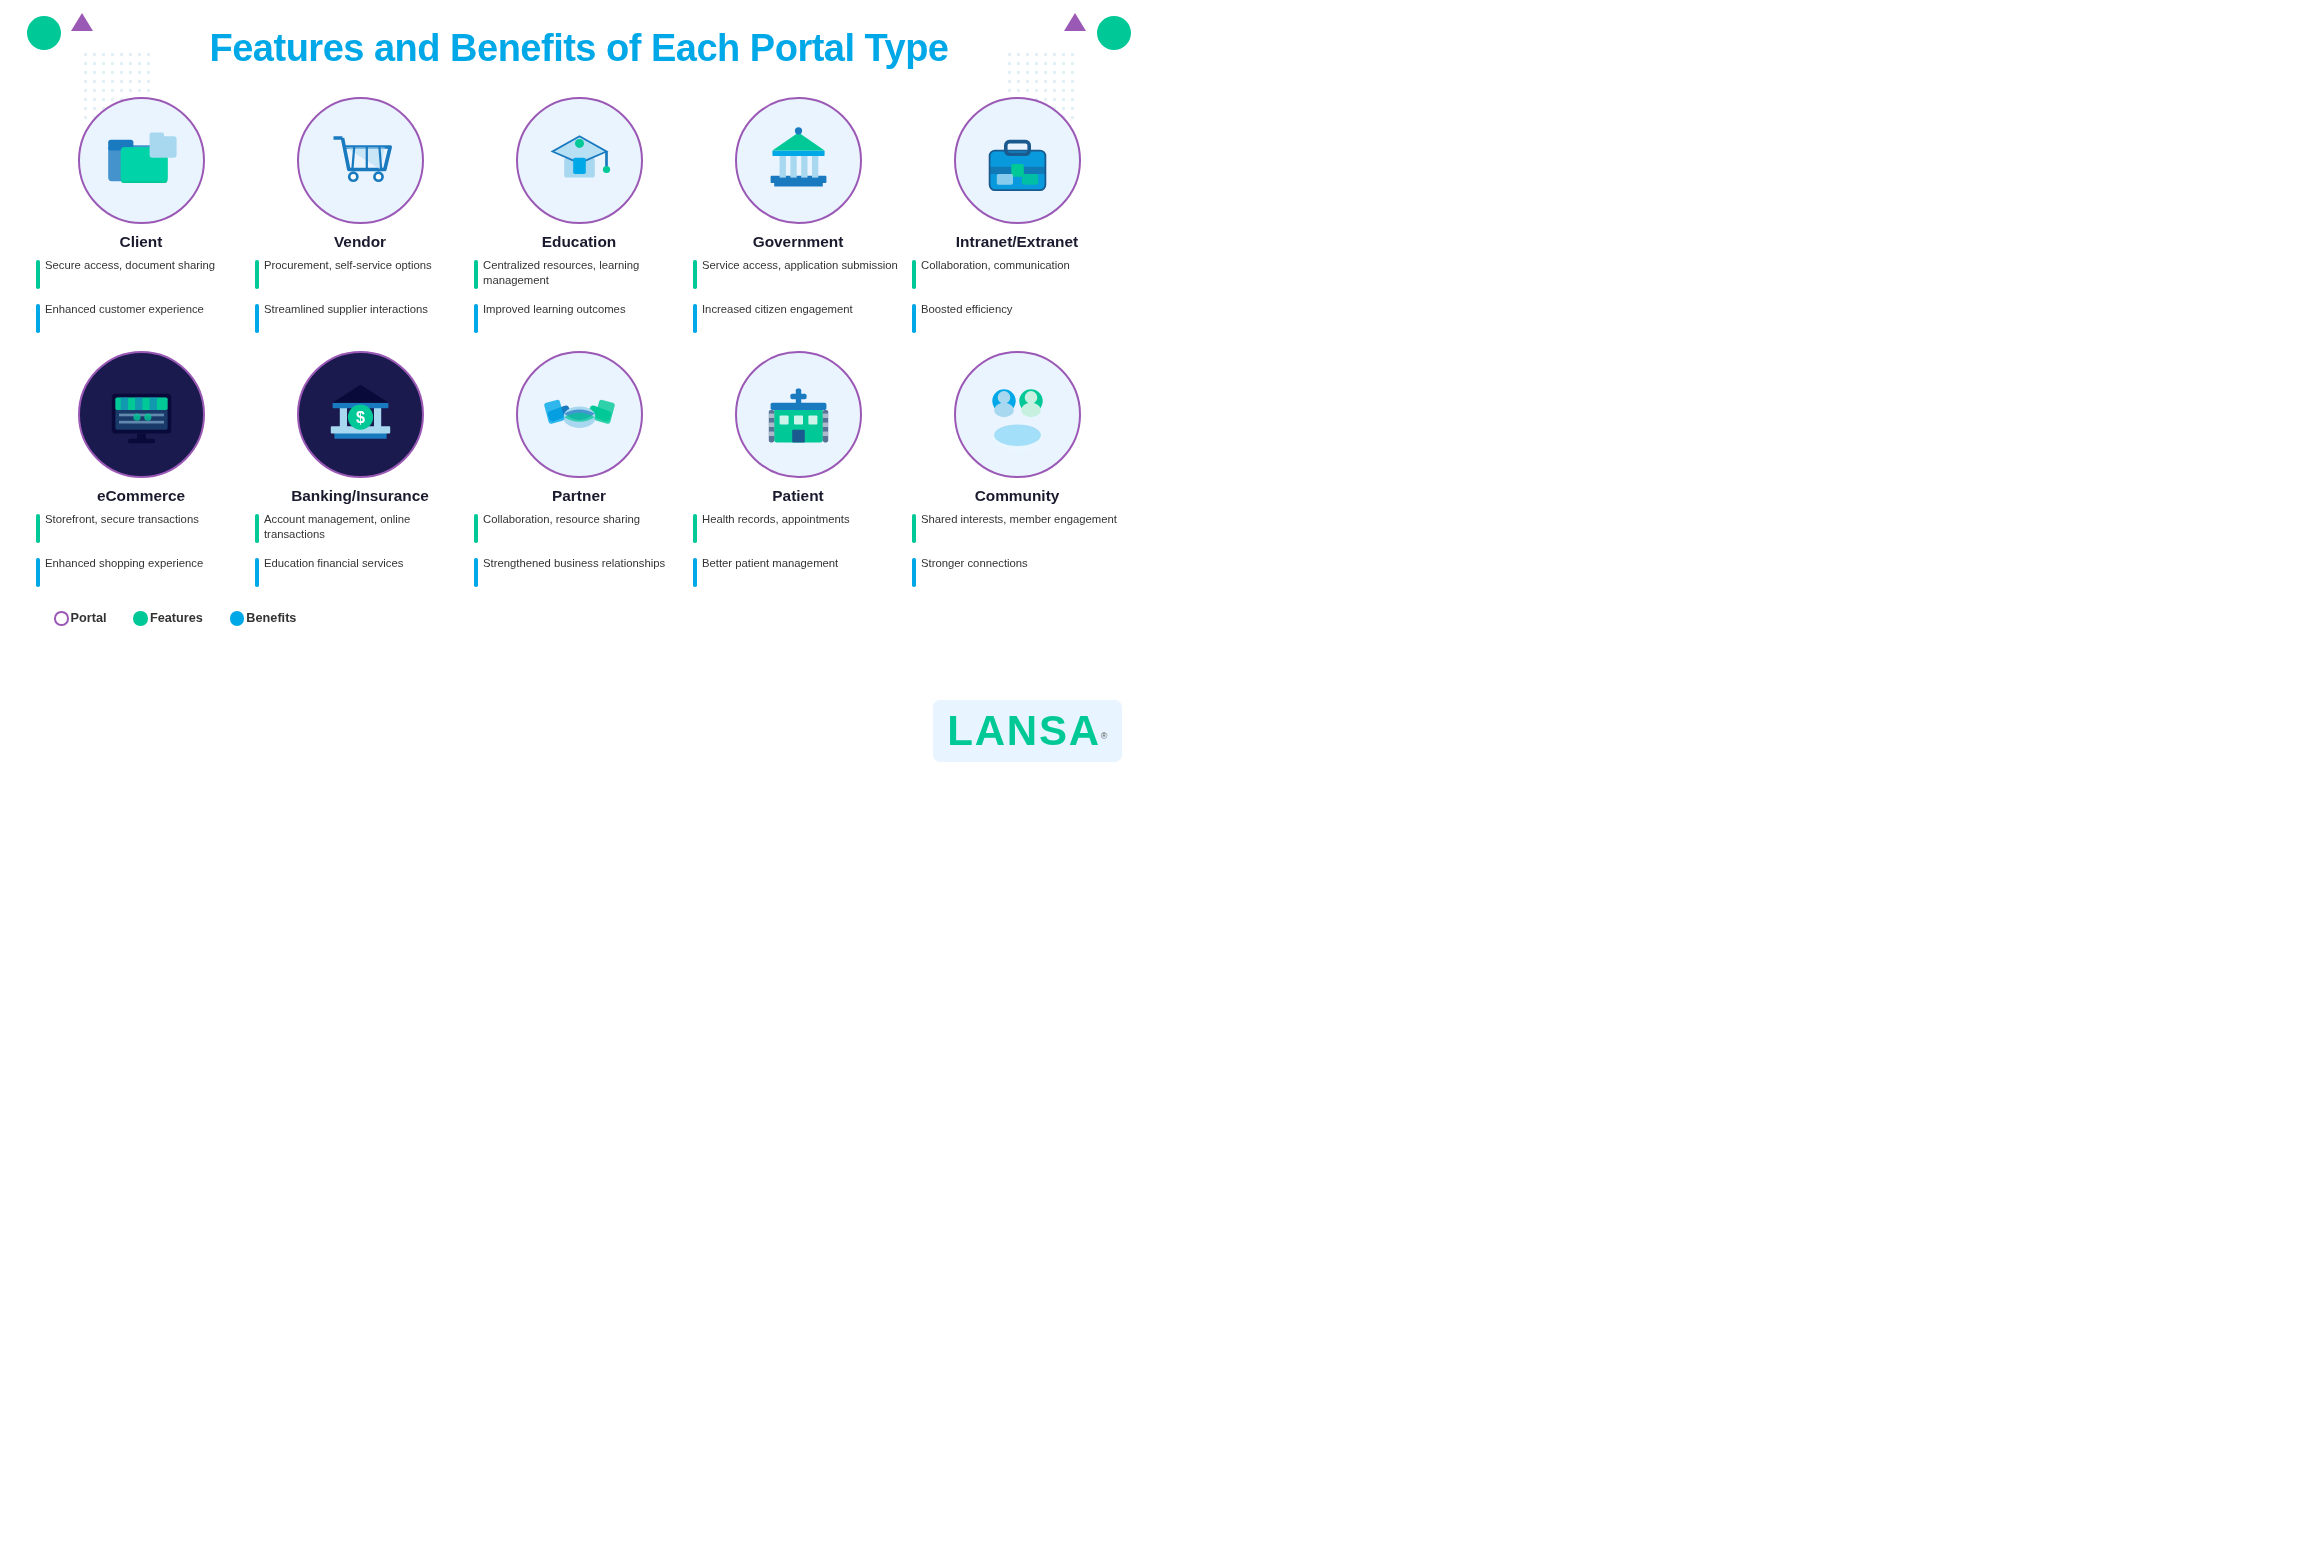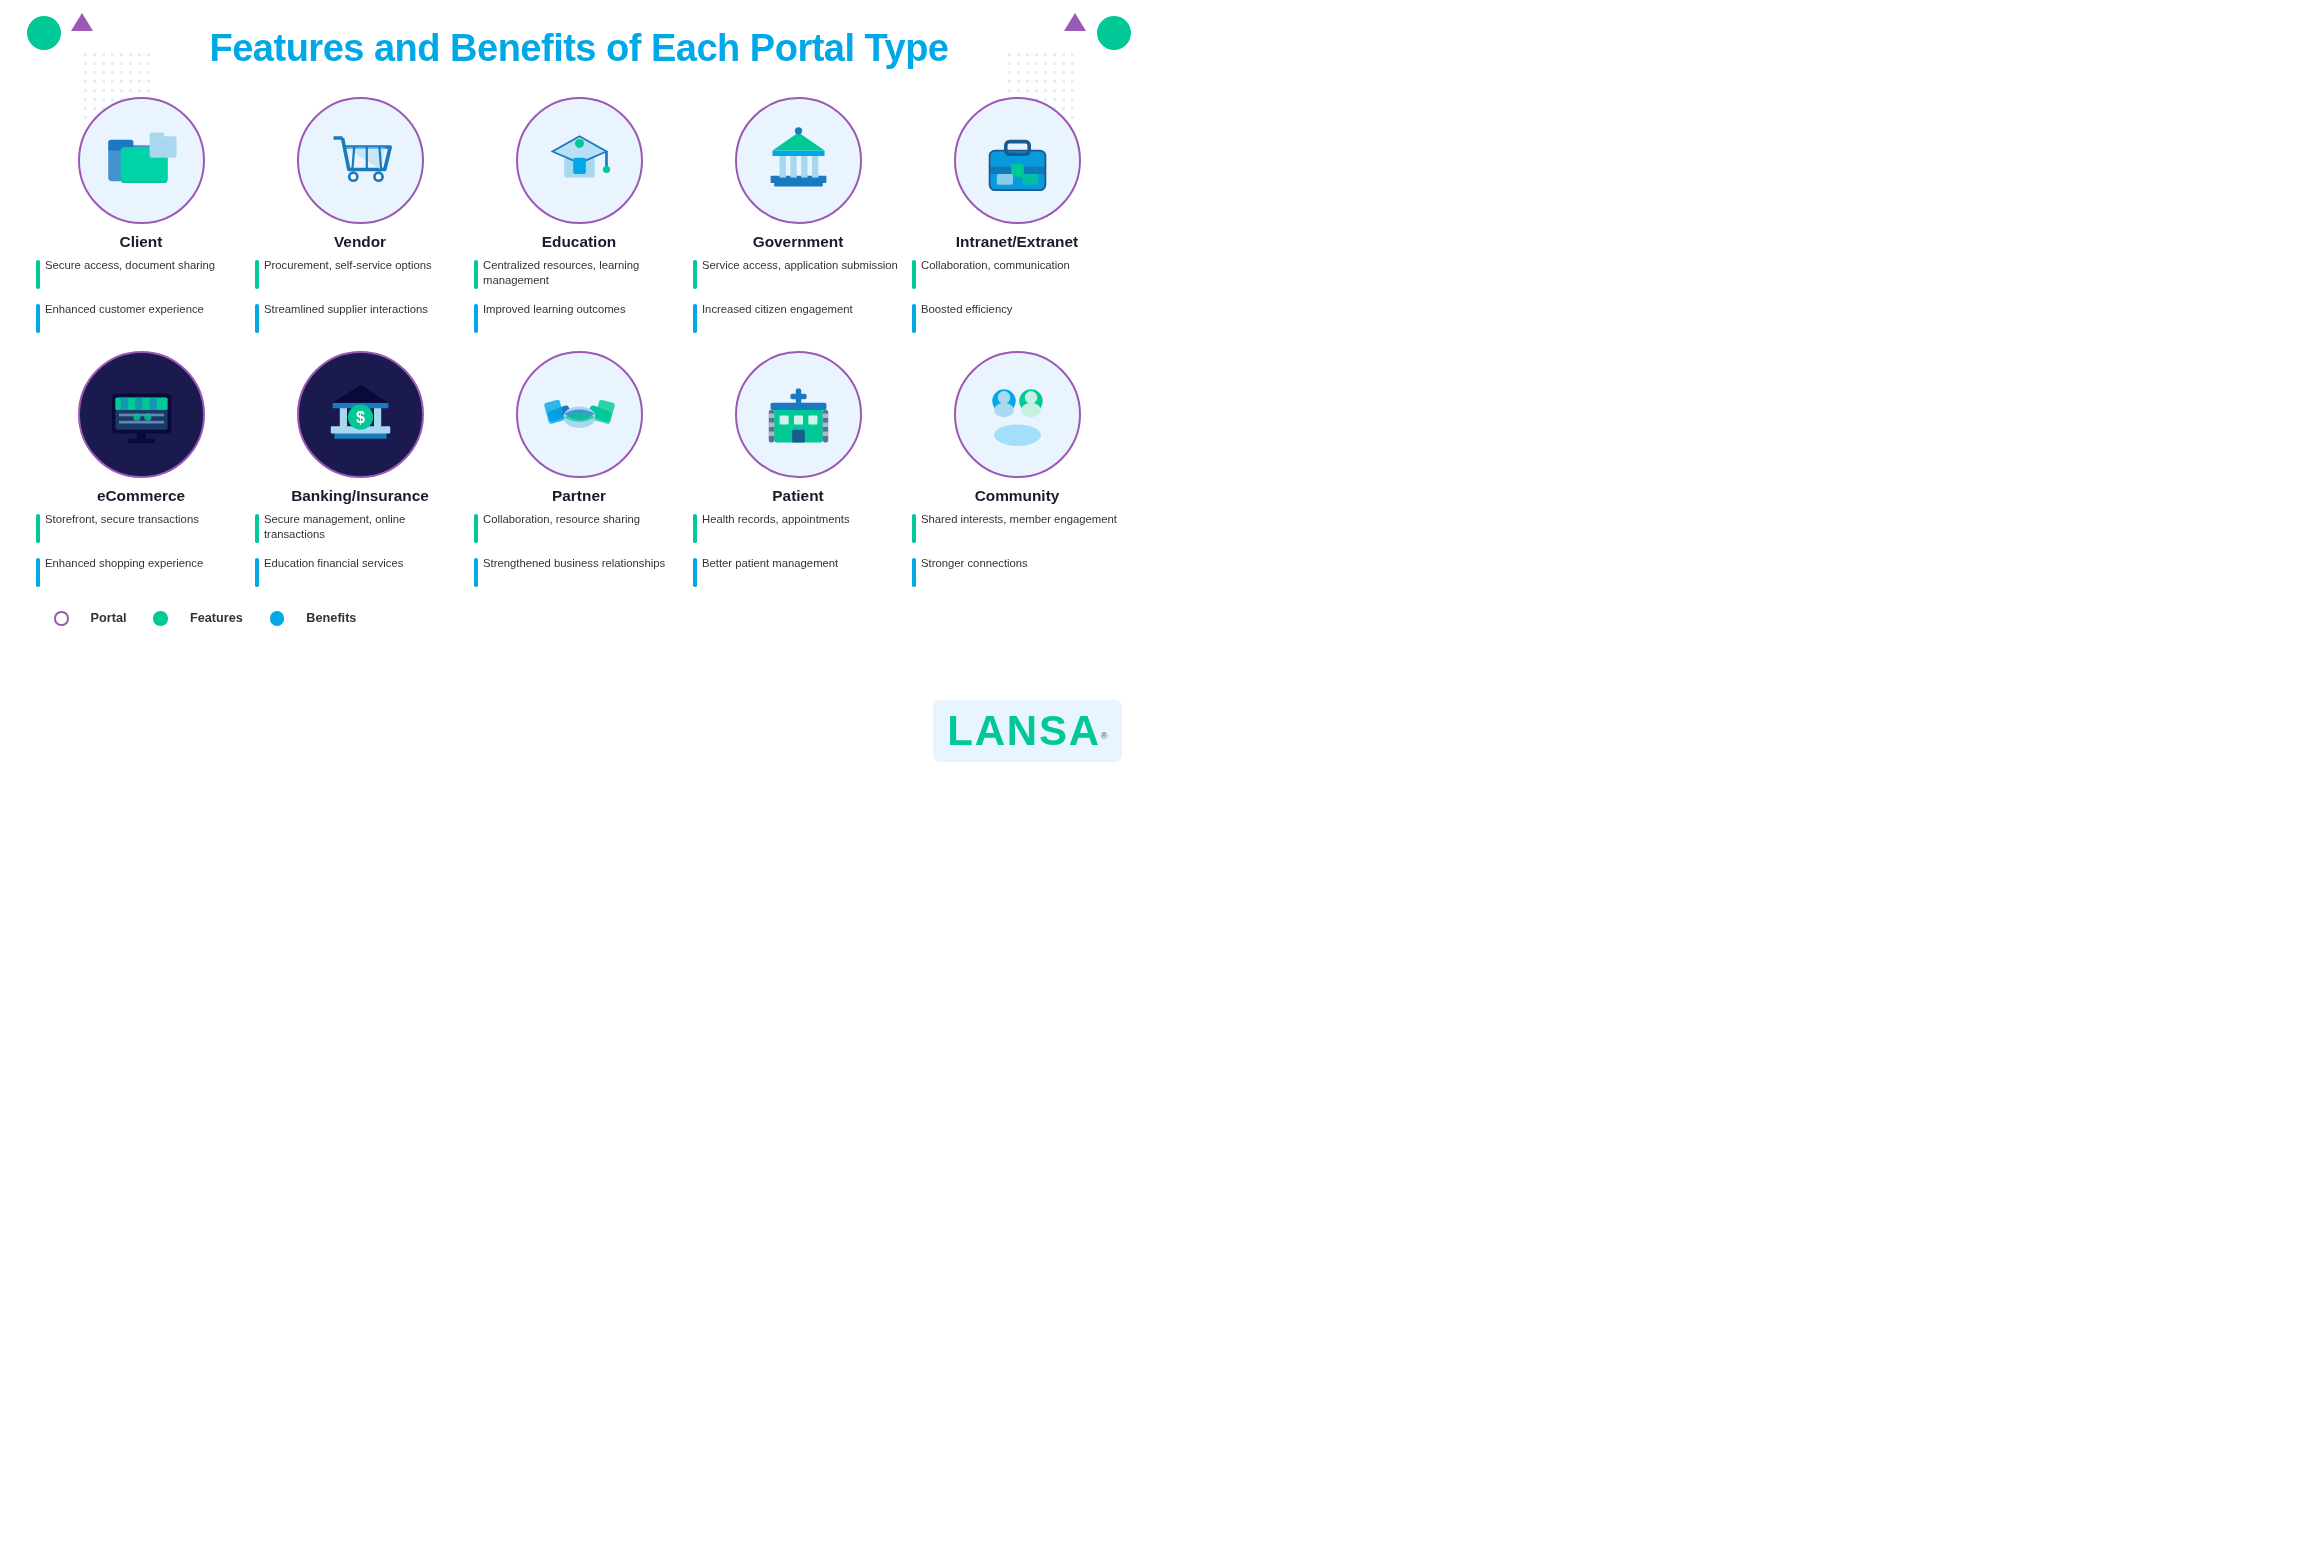--- a/index.html
+++ b/index.html
@@ -154,21 +154,21 @@
       display: flex;
       align-items: center;
       gap: 27px;
       padding: 11px 18px;
       margin-top: 9px;
     }
 
     .legend-item {
       display: flex;
       align-items: center;
-      gap: 22px;
+      gap: 2px;
       font-size: 12.7px;
       font-weight: 600;
       color: #333;
     }
 
     .legend-circle {
       width: 14.5px;
       height: 14.5px;
       border-radius: 50%;
     }
@@ -435,21 +435,21 @@
           <polygon points="45,12 14,32 76,32" fill="#0a0a3a"></polygon>
 
           <circle cx="45" cy="48" r="14" fill="#00c896"></circle>
           <text x="45" y="54" text-anchor="middle" font-size="18" font-weight="bold" fill="white">$</text>
         </svg>
       </div>
       <div class="portal-name">Banking/Insurance</div>
       <div class="portal-features">
         <div class="feature-item">
           <div class="feature-bar bar-green"></div>
-          <span>Secure management, online transactions</span>
+          <span>Account management, online transactions</span>
         </div>
         <div class="feature-item">
           <div class="feature-bar bar-blue"></div>
           <span>Education financial services</span>
         </div>
       </div>
     </div>
 
     <div class="portal-card">
       <div class="portal-icon-container">

